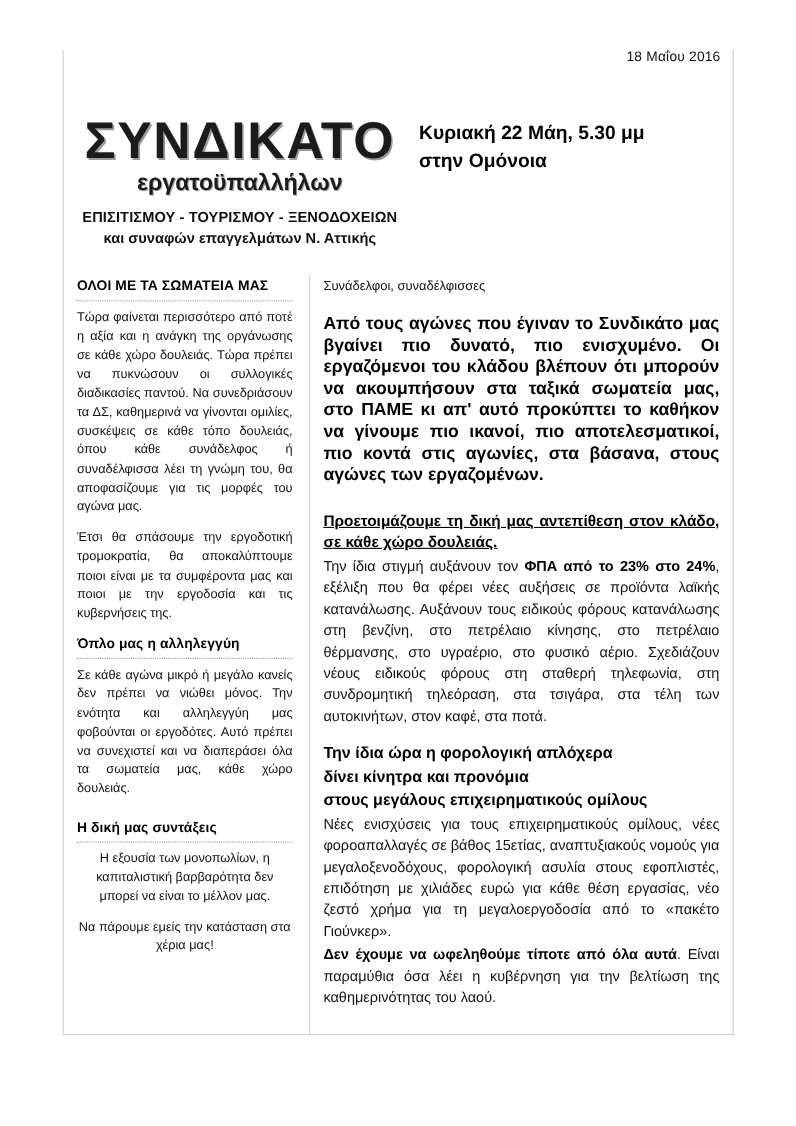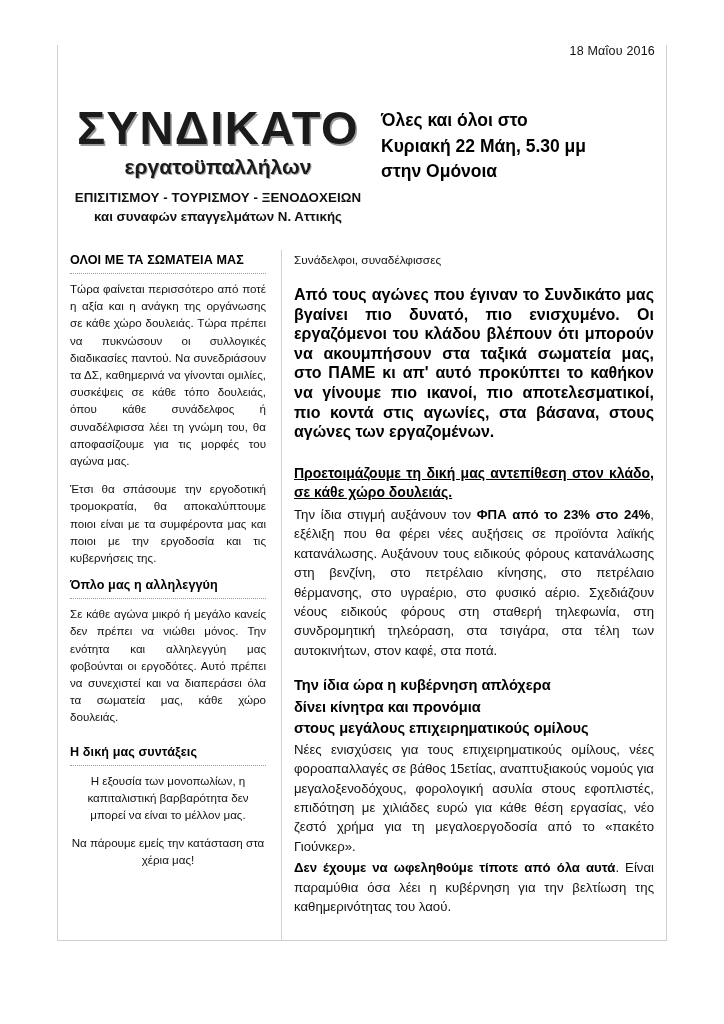--- a/index.html
+++ b/index.html
@@ -217,21 +217,20 @@
   <div id="date-line">18 Μαΐου 2016</div>
 
   <div id="masthead">
     <div id="masthead-title">ΣΥΝΔΙΚΑΤΟ</div>
     <div id="masthead-sub1">εργατοϋπαλλήλων</div>
     <div id="masthead-sub2">ΕΠΙΣΙΤΙΣΜΟΥ - ΤΟΥΡΙΣΜΟΥ - ΞΕΝΟΔΟΧΕΙΩΝ</div>
     <div id="masthead-sub3">και συναφών επαγγελμάτων Ν. Αττικής</div>
   </div>
 
   <div id="headline">
-    <div>Όλες και όλοι στο</div>
     <div>Κυριακή 22 Μάη, 5.30 μμ</div>
     <div>στην Ομόνοια</div>
   </div>
 
   <div id="col-divider"></div>
 
   <div id="col-left">
 
     <div class="l-head">ΟΛΟΙ ΜΕ ΤΑ ΣΩΜΑΤΕΙΑ ΜΑΣ</div>
     <div class="dotrule"></div>
@@ -258,21 +257,21 @@
     <p class="r-lead">Από τους αγώνες που έγιναν το Συνδικάτο μας βγαίνει πιο δυνατό, πιο ενισχυμένο. Οι εργαζόμενοι του κλάδου βλέπουν ότι μπορούν να ακουμπήσουν στα ταξικά σωματεία μας, στο ΠΑΜΕ κι απ' αυτό προκύπτει το καθήκον να γίνουμε πιο ικανοί, πιο αποτελεσματικοί, πιο κοντά στις αγωνίες, στα βάσανα, στους αγώνες των εργαζομένων.</p>
 
     <div class="r-subhead">Προετοιμάζουμε τη δική μας αντεπίθεση στον κλάδο, σε κάθε χώρο δουλειάς.</div>
 
 
     <p class="r-para"><span>Την ίδια στιγμή αυξάνουν τον </span><b>ΦΠΑ από το 23% στο 24%</b><span>, εξέλιξη που θα φέρει νέες αυξήσεις σε προϊόντα λαϊκής κατανάλωσης. Αυξάνουν τους ειδικούς φόρους κατανάλωσης στη βενζίνη, στο πετρέλαιο κίνησης, στο πετρέλαιο θέρμανσης, στο υγραέριο, στο φυσικό αέριο. Σχεδιάζουν νέους ειδικούς φόρους στη σταθερή τηλεφωνία, στη συνδρομητική τηλεόραση, στα τσιγάρα, στα τέλη των αυτοκινήτων, στον καφέ, στα ποτά.</span></p>
 
     <div class="gap-md"></div>
 
     <div class="r-bighead">
-      <div>Την ίδια ώρα η κυβέρνηση απλόχερα</div>
+      <div>Την ίδια ώρα η φορολογική απλόχερα</div>
       <div>δίνει κίνητρα και προνόμια</div>
       <div>στους μεγάλους επιχειρηματικούς ομίλους</div>
     </div>
 
     <p class="r-para">Νέες ενισχύσεις για τους επιχειρηματικούς ομίλους, νέες φοροαπαλλαγές σε βάθος 15ετίας, αναπτυξιακούς νομούς για μεγαλοξενοδόχους, φορολογική ασυλία στους εφοπλιστές, επιδότηση με χιλιάδες ευρώ για κάθε θέση εργασίας, νέο ζεστό χρήμα για τη μεγαλοεργοδοσία από το «πακέτο Γιούνκερ».</p>
 
     <p class="r-para"><b>Δεν έχουμε να ωφεληθούμε τίποτε από όλα αυτά</b><span>. Είναι παραμύθια όσα λέει η κυβέρνηση για την βελτίωση της καθημερινότητας του λαού.</span></p>
 
   </div>
 

